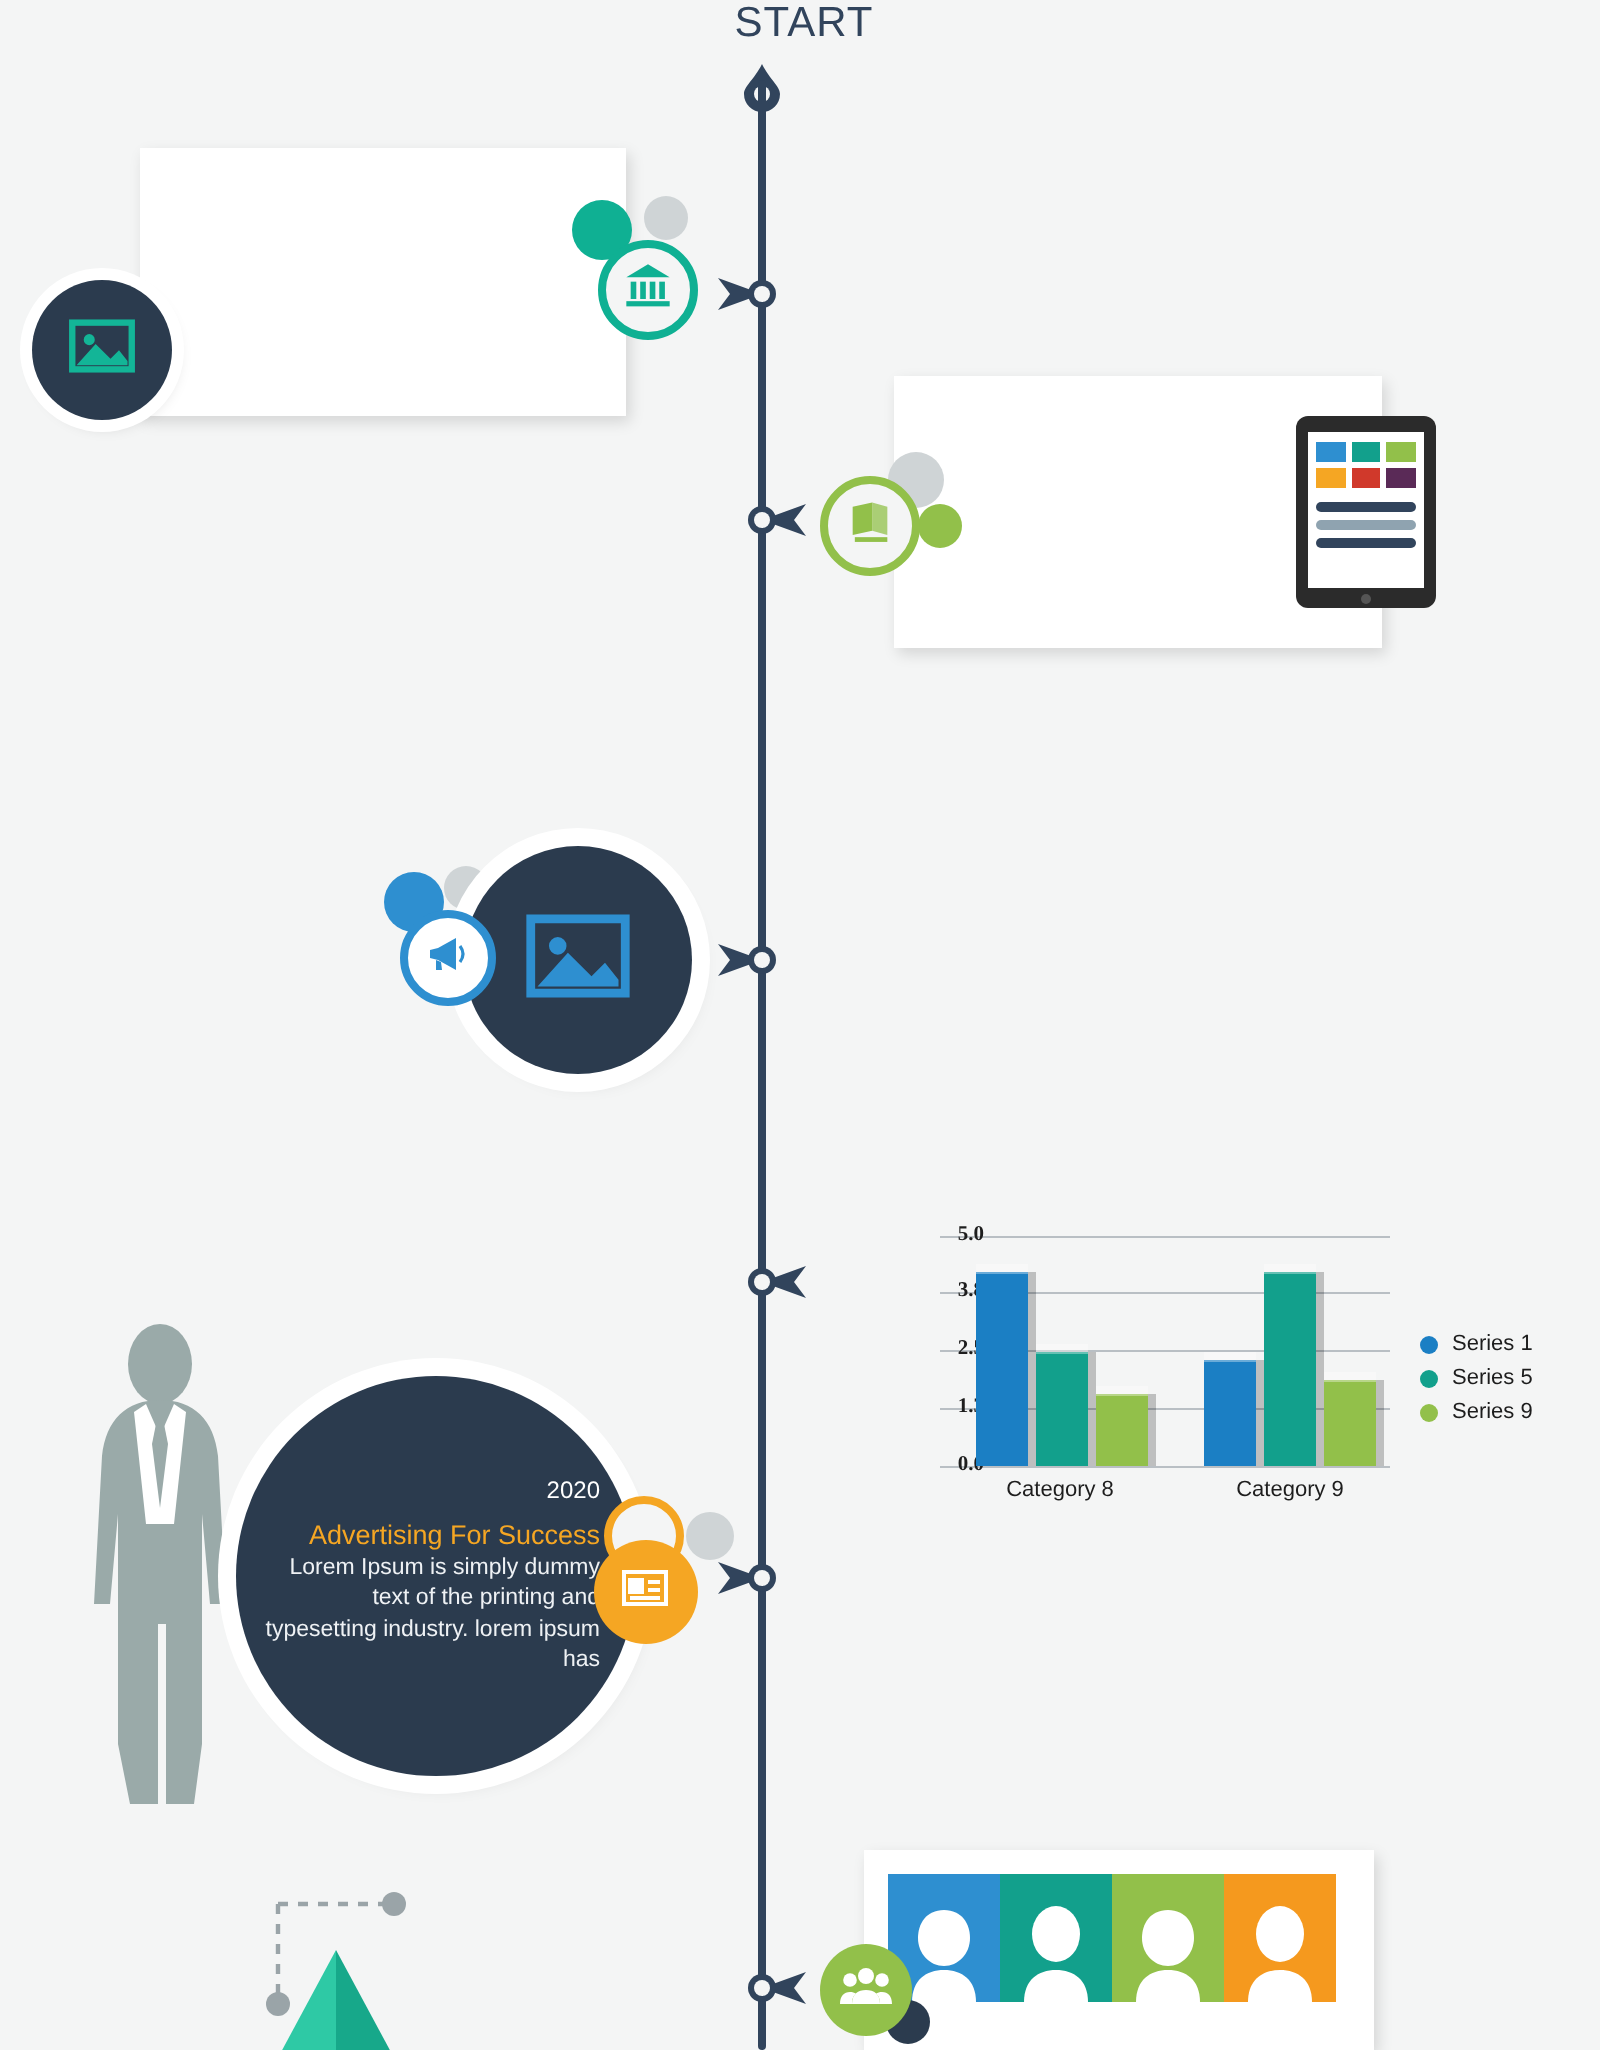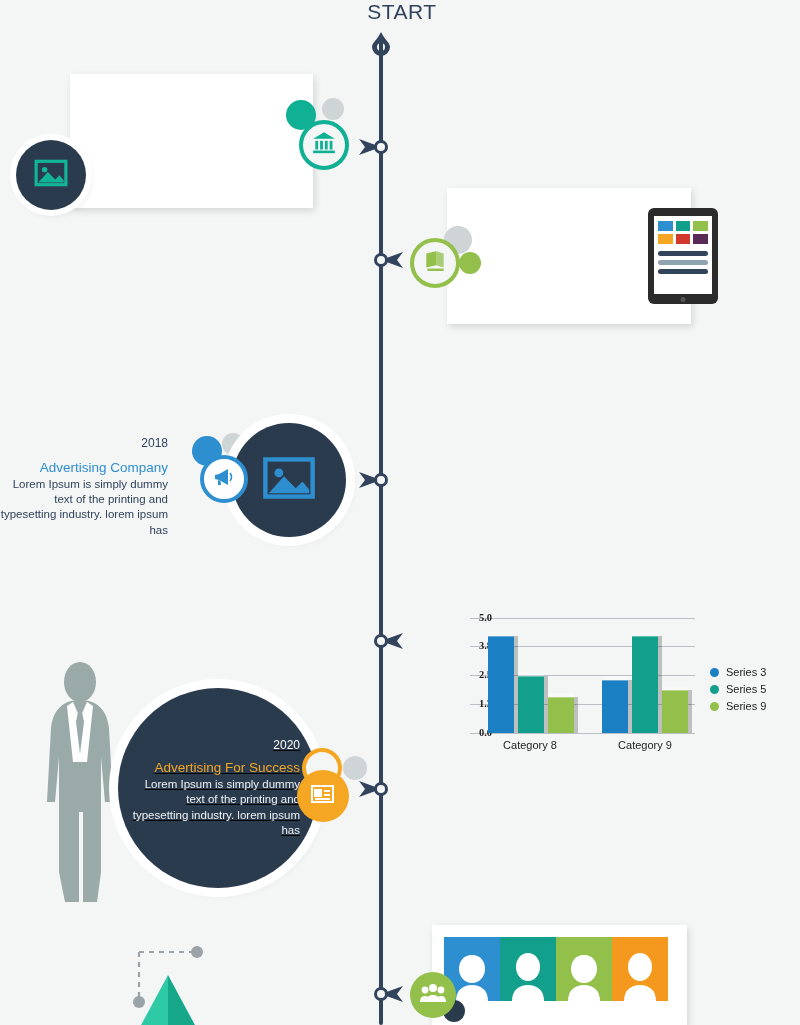--- a/index.html
+++ b/index.html
@@ -56,21 +56,20 @@
     display:flex;align-items:center;justify-content:center;
     box-shadow:0 0 0 6px #ffffff, 2px 3px 8px rgba(0,0,0,.18);
   }
 
   
   .big-circle{
     border-radius:50%;background:#2b3b4e;
     box-shadow:0 0 0 9px #ffffff, 3px 4px 10px rgba(0,0,0,.15);
     display:flex;flex-direction:column;justify-content:center;
     box-sizing:border-box;
-    text-decoration:underline;
   }
 
   
   .txtblock{text-align:right;}
   .year{font-size:12px;color:#31445c;margin-bottom:10px;}
   .head-blue{font-size:13.5px;color:#2e8fd0;margin-bottom:2px;}
   .head-orange{font-size:13.5px;color:#f5a623;margin-bottom:2px;}
   .body-dark{font-size:11.5px;color:#31445c;line-height:1.32;}
   .body-light{font-size:11.5px;color:#eef1f4;line-height:1.32;}
   .year-light{font-size:12px;color:#ffffff;margin-bottom:8px;}
@@ -228,25 +227,20 @@
           <div class="tile" style="background:#5a2a57;"></div>
         </div>
         <div class="tline" style="background:#31445c;margin-top:7px;"></div>
         <div class="tline" style="background:#8fa3b0;"></div>
         <div class="tline" style="background:#31445c;"></div>
       </div>
     </div>
     <div class="tablet-home"></div>
   </div>
 
-  <div class="abs txtblock" style="left:0px;top:436px;width:168px;">
-    <div class="year">2018</div>
-    <div class="head-blue">Advertising Company</div>
-    <div class="body-dark">Lorem Ipsum is simply dummy text of the printing and typesetting industry. lorem ipsum has</div>
-  </div>
   <div class="abs dot" style="left:222px;top:433px;width:22px;height:22px;background:#cfd4d6;"></div>
   <div class="abs dot" style="left:192px;top:436px;width:30px;height:30px;background:#2e8fd0;"></div>
   <div class="abs big-circle" style="left:232px;top:423px;width:114px;height:114px;align-items:center;">
     <span>
       <svg width="54" height="46" viewBox="0 0 32 26" fill="none" stroke="#2e8fd0" stroke-width="2.6">
         <rect x="2" y="2" width="28" height="22"></rect>
         <circle cx="10" cy="10" r="2.6" fill="#2e8fd0" stroke="none"></circle>
         <path d="M4 22 L13 12 L20 19 L24 15 L28 20 L28 22 Z" fill="#2e8fd0" stroke="none"></path>
       </svg>
     </span>
@@ -307,21 +301,21 @@
         <div class="top"></div>
         <div class="side"></div>
     </div>
 
     <div class="cat-label" style="left:50px;top:131px;width:100px;">Category 8</div>
     <div class="cat-label" style="left:165px;top:131px;width:100px;">Category 9</div>
 
     <div class="legend">
       <div class="legend-row">
         <span class="legend-dot" style="background:#1b7fc4;"></span>
-        <span class="legend-label">Series 3</span>
+        <span class="legend-label">Series 1</span>
       </div>
       <div class="legend-row">
         <span class="legend-dot" style="background:#12a08c;"></span>
         <span class="legend-label">Series 5</span>
       </div>
       <div class="legend-row">
         <span class="legend-dot" style="background:#92c04a;"></span>
         <span class="legend-label">Series 9</span>
       </div>
     </div>

